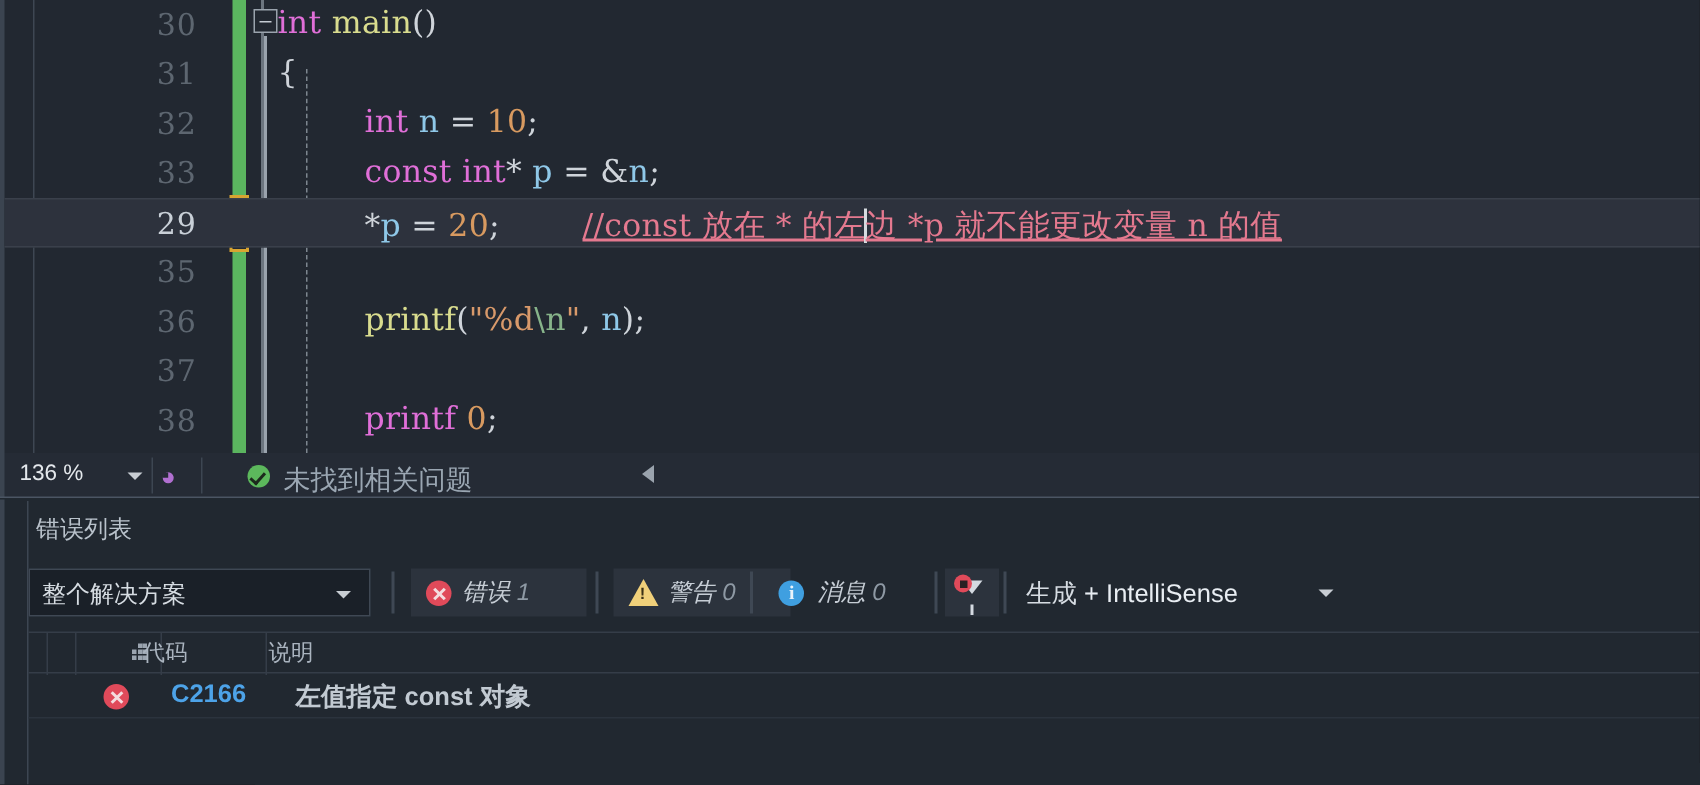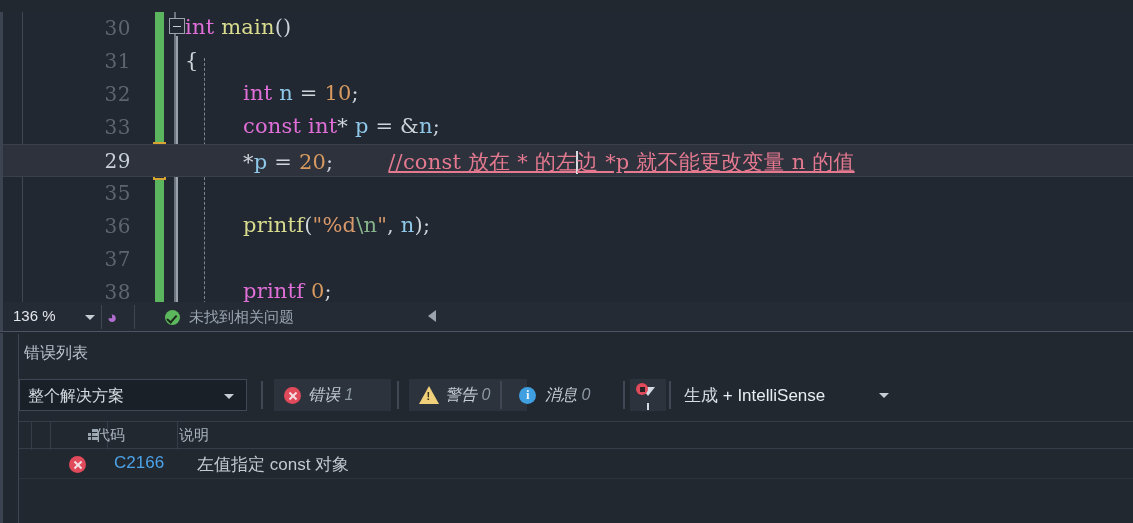--- a/index.html
+++ b/index.html
@@ -6,21 +6,21 @@
   html, body {
     width: 1133px; height: 523px;
     background: #1e1e24;
     font-family: "Liberation Sans", sans-serif;
     overflow: hidden;
   }
   #root { position: relative; width: 1133px; height: 523px; background: #212830; }
 
   
   .editor {
-    position: absolute; left: 0; top: 12px; width: 1133px; height: 302px;
+    position: absolute; left: 0; top: 0; width: 1133px; height: 302px;
     background: #222831;
     border-left: 3px solid #3b4450;
     padding-left: 16px;
   }
   .edge-line { position: absolute; left: 19px; top: 0; width: 1px; height: 302px; background: #3e4753; }
 
   .code-rows { position: absolute; left: 0; top: 0; width: 1133px; }
   .row {
     position: relative; height: 33px; width: 1133px;
   }
@@ -109,21 +109,21 @@
   .checkicon {
     position: absolute; left: 162px; top: 8px; width: 15px; height: 15px;
     border-radius: 50%; background: #5cb85c;
   }
   .checkicon::after {
     content: ""; position: absolute; left: 3.5px; top: 3px;
     width: 4px; height: 7.5px; border: solid #1d2a1d; border-width: 0 2px 2px 0;
     transform: rotate(42deg);
   }
   .statustext {
-    position: absolute; left: 186px; top: 6px; font-size: 15px; color: #9aa6b2;
+    position: absolute; left: 186px; top: 6px; font-size: 18px; color: #9aa6b2;
   }
   .scroll-left-arrow {
     position: absolute; left: 428px; top: 310px; width: 0; height: 0;
     border-top: 6px solid transparent; border-bottom: 6px solid transparent;
     border-right: 8px solid #9aa3ad;
   }
   .status-bottom-line {
     position: absolute; left: 0; top: 331px; width: 1133px; height: 1px; background: #4b5563;
   }
 
@@ -225,20 +225,21 @@
   .sevicon {
     position: absolute; left: 65px; top: 7px; width: 14px; height: 13px;
   }
   .sevicon i {
     position: absolute; width: 2.5px; height: 2.5px; background: #9aa4af; display: block;
   }
 
   .trow {
     position: relative; height: 30px; width: 1114px;
     border-bottom: 1px solid #2b333d;
+    font-weight: bold;
   }
   .row-err-ico {
     position: absolute; left: 50px; top: 7px; width: 17px; height: 17px;
     border-radius: 50%; background: #e04a5a;
   }
   .row-err-ico::before, .row-err-ico::after {
     content: ""; position: absolute; left: 7.5px; top: 3.5px; width: 2px; height: 10px; background: #f4dde0;
   }
   .row-err-ico::before { transform: rotate(45deg); }
   .row-err-ico::after  { transform: rotate(-45deg); }

